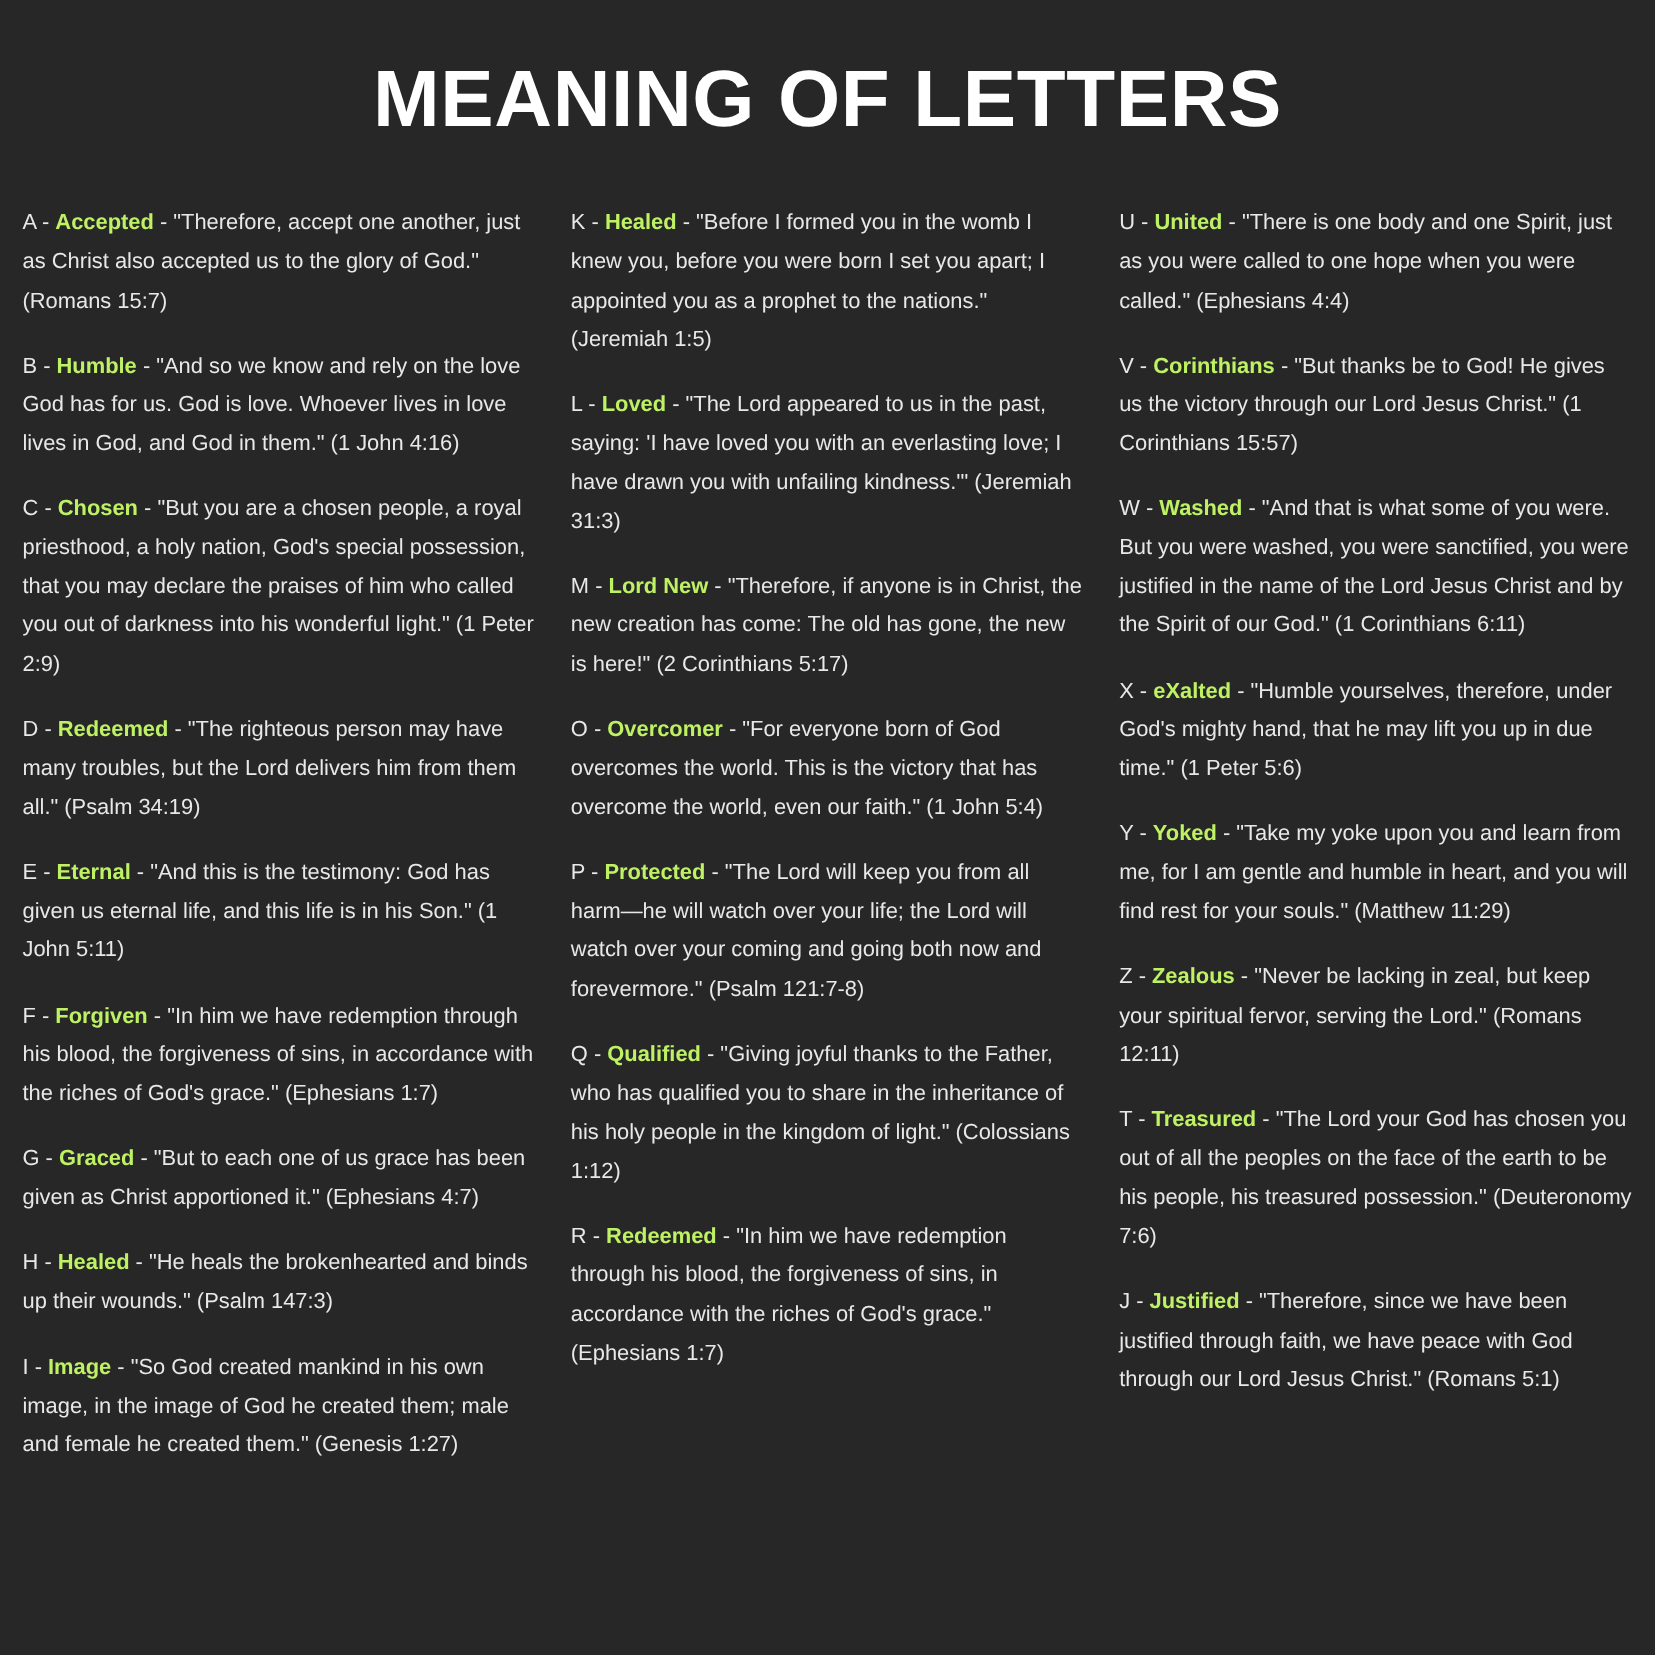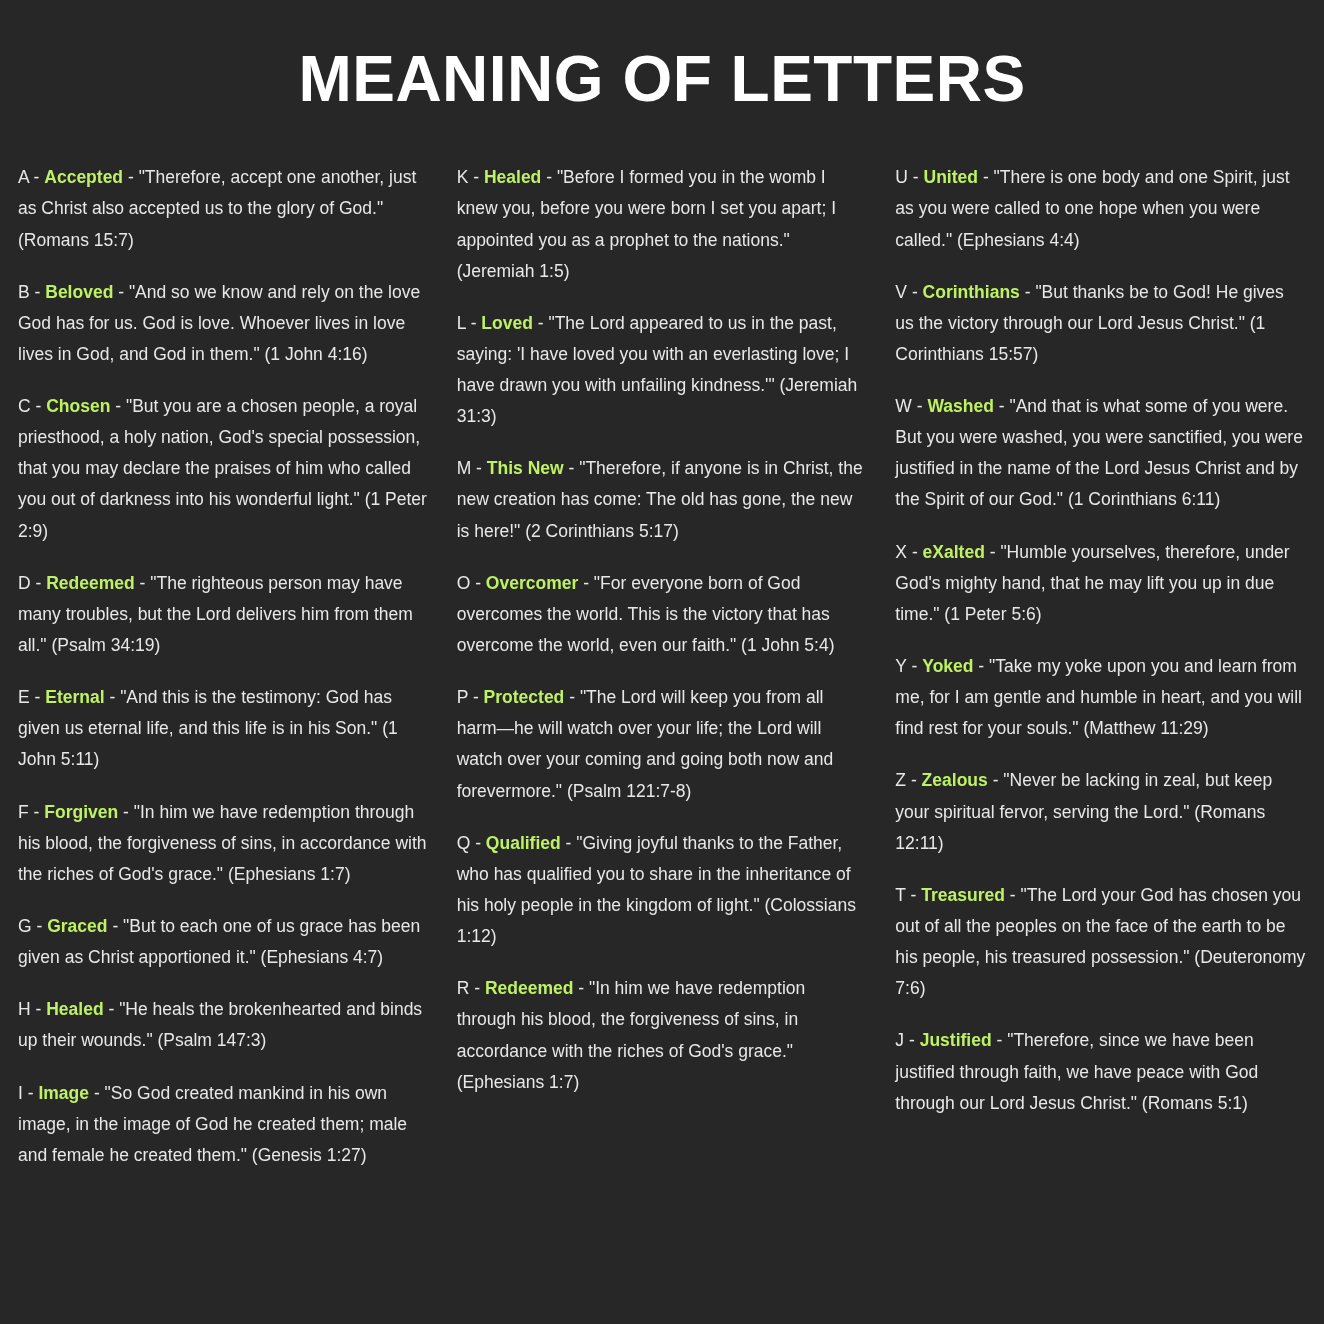--- a/index.html
+++ b/index.html
@@ -72,34 +72,34 @@
 <div class="page">
 
   <h1 class="title">
     <span class="line">MEANING OF LETTERS</span>
   </h1>
 
   <div class="columns">
 
     <div class="column">
       <p class="entry"><span class="letter">A</span> - <span class="word">Accepted</span> <span>- "Therefore, accept one another, just as Christ also accepted us to the glory of God." (Romans 15:7)</span></p>
-      <p class="entry"><span class="letter">B</span> - <span class="word">Beloved</span> <span>- "And so we know and rely on the love God has for us. God is love. Whoever lives in love lives in God, and God in them." (1 John 4:16)</span></p>
+      <p class="entry"><span class="letter">B</span> - <span class="word">Humble</span> <span>- "And so we know and rely on the love God has for us. God is love. Whoever lives in love lives in God, and God in them." (1 John 4:16)</span></p>
       <p class="entry"><span class="letter">C</span> - <span class="word">Chosen</span> <span>- "But you are a chosen people, a royal priesthood, a holy nation, God's special possession, that you may declare the praises of him who called you out of darkness into his wonderful light." (1 Peter 2:9)</span></p>
       <p class="entry"><span class="letter">D</span> - <span class="word">Redeemed</span> <span>- "The righteous person may have many troubles, but the Lord delivers him from them all." (Psalm 34:19)</span></p>
       <p class="entry"><span class="letter">E</span> - <span class="word">Eternal</span> <span>- "And this is the testimony: God has given us eternal life, and this life is in his Son." (1 John 5:11)</span></p>
       <p class="entry"><span class="letter">F</span> - <span class="word">Forgiven</span> <span>- "In him we have redemption through his blood, the forgiveness of sins, in accordance with the riches of God's grace." (Ephesians 1:7)</span></p>
       <p class="entry"><span class="letter">G</span> - <span class="word">Graced</span> <span>- "But to each one of us grace has been given as Christ apportioned it." (Ephesians 4:7)</span></p>
       <p class="entry"><span class="letter">H</span> - <span class="word">Healed</span> <span>- "He heals the brokenhearted and binds up their wounds." (Psalm 147:3)</span></p>
       <p class="entry"><span class="letter">I</span> - <span class="word">Image</span> <span>- "So God created mankind in his own image, in the image of God he created them; male and female he created them." (Genesis 1:27)</span></p>
     </div>
 
     <div class="column">
       <p class="entry"><span class="letter">K</span> - <span class="word">Healed</span> <span>- "Before I formed you in the womb I knew you, before you were born I set you apart; I appointed you as a prophet to the nations." (Jeremiah 1:5)</span></p>
       <p class="entry"><span class="letter">L</span> - <span class="word">Loved</span> <span>- "The Lord appeared to us in the past, saying: 'I have loved you with an everlasting love; I have drawn you with unfailing kindness.'" (Jeremiah 31:3)</span></p>
-      <p class="entry"><span class="letter">M</span> - <span class="word">This New</span> <span>- "Therefore, if anyone is in Christ, the new creation has come: The old has gone, the new is here!" (2 Corinthians 5:17)</span></p>
+      <p class="entry"><span class="letter">M</span> - <span class="word">Lord New</span> <span>- "Therefore, if anyone is in Christ, the new creation has come: The old has gone, the new is here!" (2 Corinthians 5:17)</span></p>
       <p class="entry"><span class="letter">O</span> - <span class="word">Overcomer</span> <span>- "For everyone born of God overcomes the world. This is the victory that has overcome the world, even our faith." (1 John 5:4)</span></p>
       <p class="entry"><span class="letter">P</span> - <span class="word">Protected</span> <span>- "The Lord will keep you from all harm—he will watch over your life; the Lord will watch over your coming and going both now and forevermore." (Psalm 121:7-8)</span></p>
       <p class="entry"><span class="letter">Q</span> - <span class="word">Qualified</span> <span>- "Giving joyful thanks to the Father, who has qualified you to share in the inheritance of his holy people in the kingdom of light." (Colossians 1:12)</span></p>
       <p class="entry"><span class="letter">R</span> - <span class="word">Redeemed</span> <span>- "In him we have redemption through his blood, the forgiveness of sins, in accordance with the riches of God's grace." (Ephesians 1:7)</span></p>
 
     </div>
 
     <div class="column">
       <p class="entry"><span class="letter">U</span> - <span class="word">United</span> <span>- "There is one body and one Spirit, just as you were called to one hope when you were called." (Ephesians 4:4)</span></p>
       <p class="entry"><span class="letter">V</span> - <span class="word">Corinthians</span> <span>- "But thanks be to God! He gives us the victory through our Lord Jesus Christ." (1 Corinthians 15:57)</span></p>

